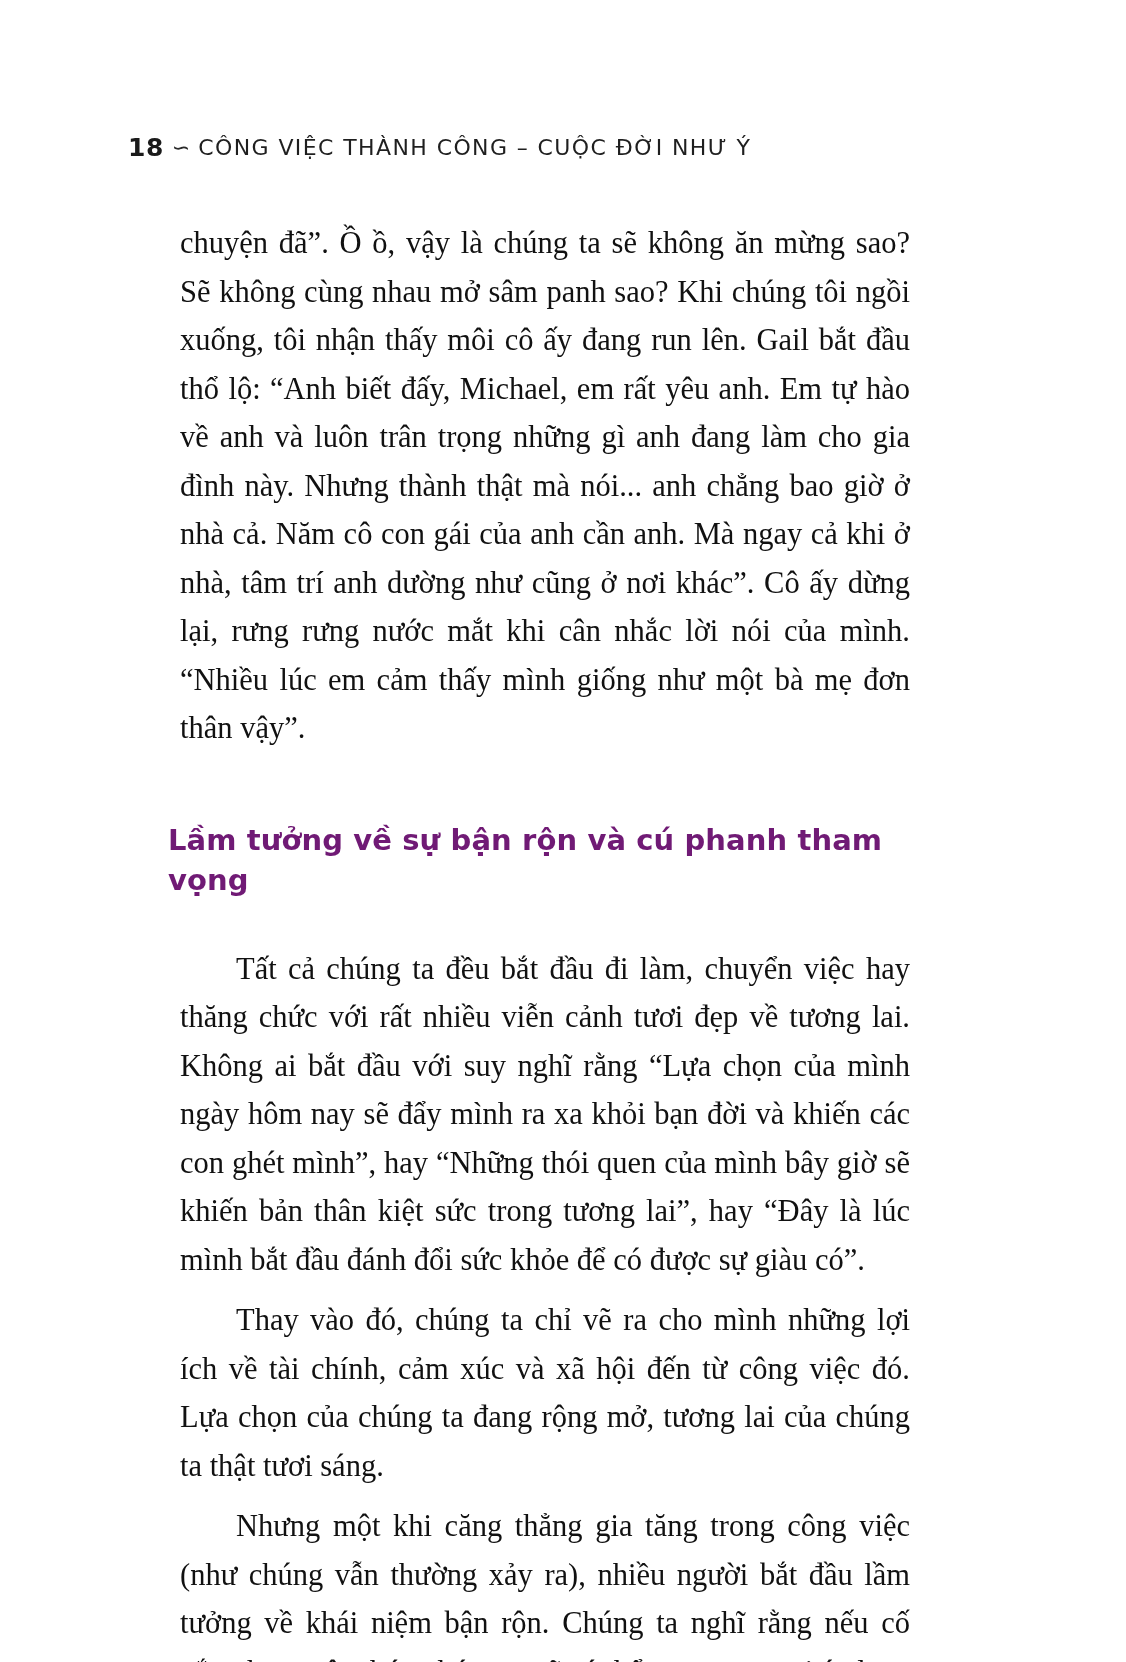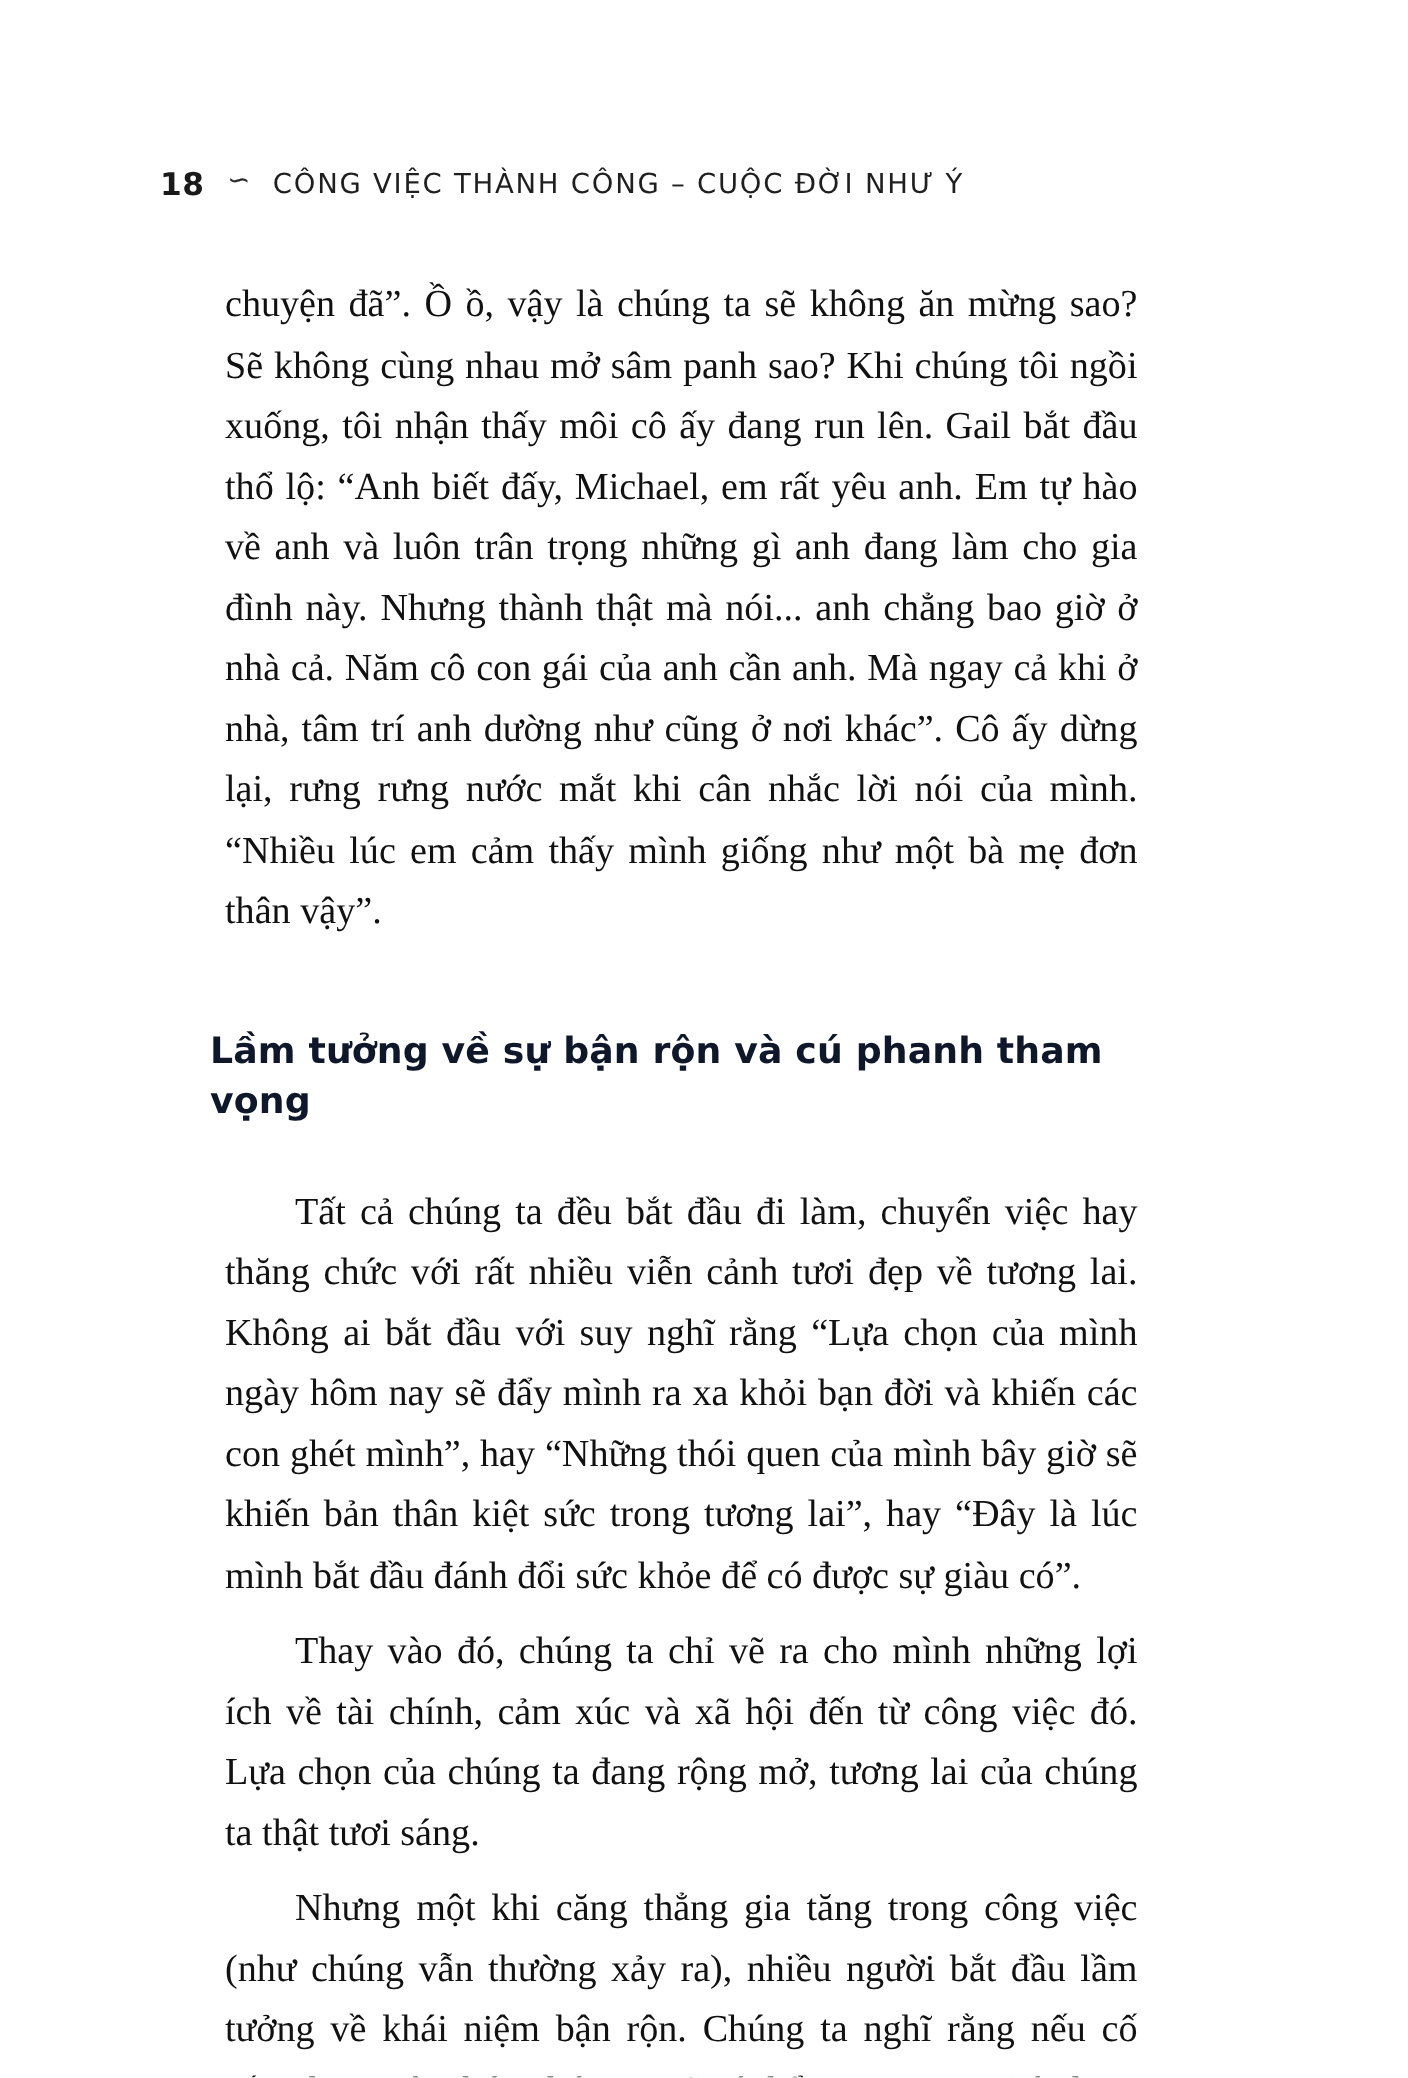--- a/index.html
+++ b/index.html
@@ -16,22 +16,22 @@
     overflow: hidden;
   }
 
   
   .running-head {
     position: absolute;
     top: 135px;
     left: 128px;
     right: 128px;
     display: flex;
-    align-items: flex-start;
-    gap: 18px;
+    align-items: flex-end;
+    gap: 8px;
     font-family: "DejaVu Sans", sans-serif;
     color: #1a1a1a;
   }
   .folio {
     font-family: "DejaVu Sans", sans-serif;
     font-size: 25px;
     font-weight: 700;
     letter-spacing: 0.5px;
     line-height: 1;
   }
@@ -74,21 +74,21 @@
   }
   p.para.indent {
     text-indent: 56px;
   }
 
   h2.section-heading {
     margin: 0;
     font-family: "DejaVu Sans", sans-serif;
     font-size: 29px;
     font-weight: 700;
-    color: #0f172a;
+    color: #701a75;
     letter-spacing: 0.1px;
     line-height: 40px;
   }
 
   .gap-before-heading { height: 55px; }
   .gap-after-heading  { height: 33px; }
 </style>
 </head>
 <body>
 

